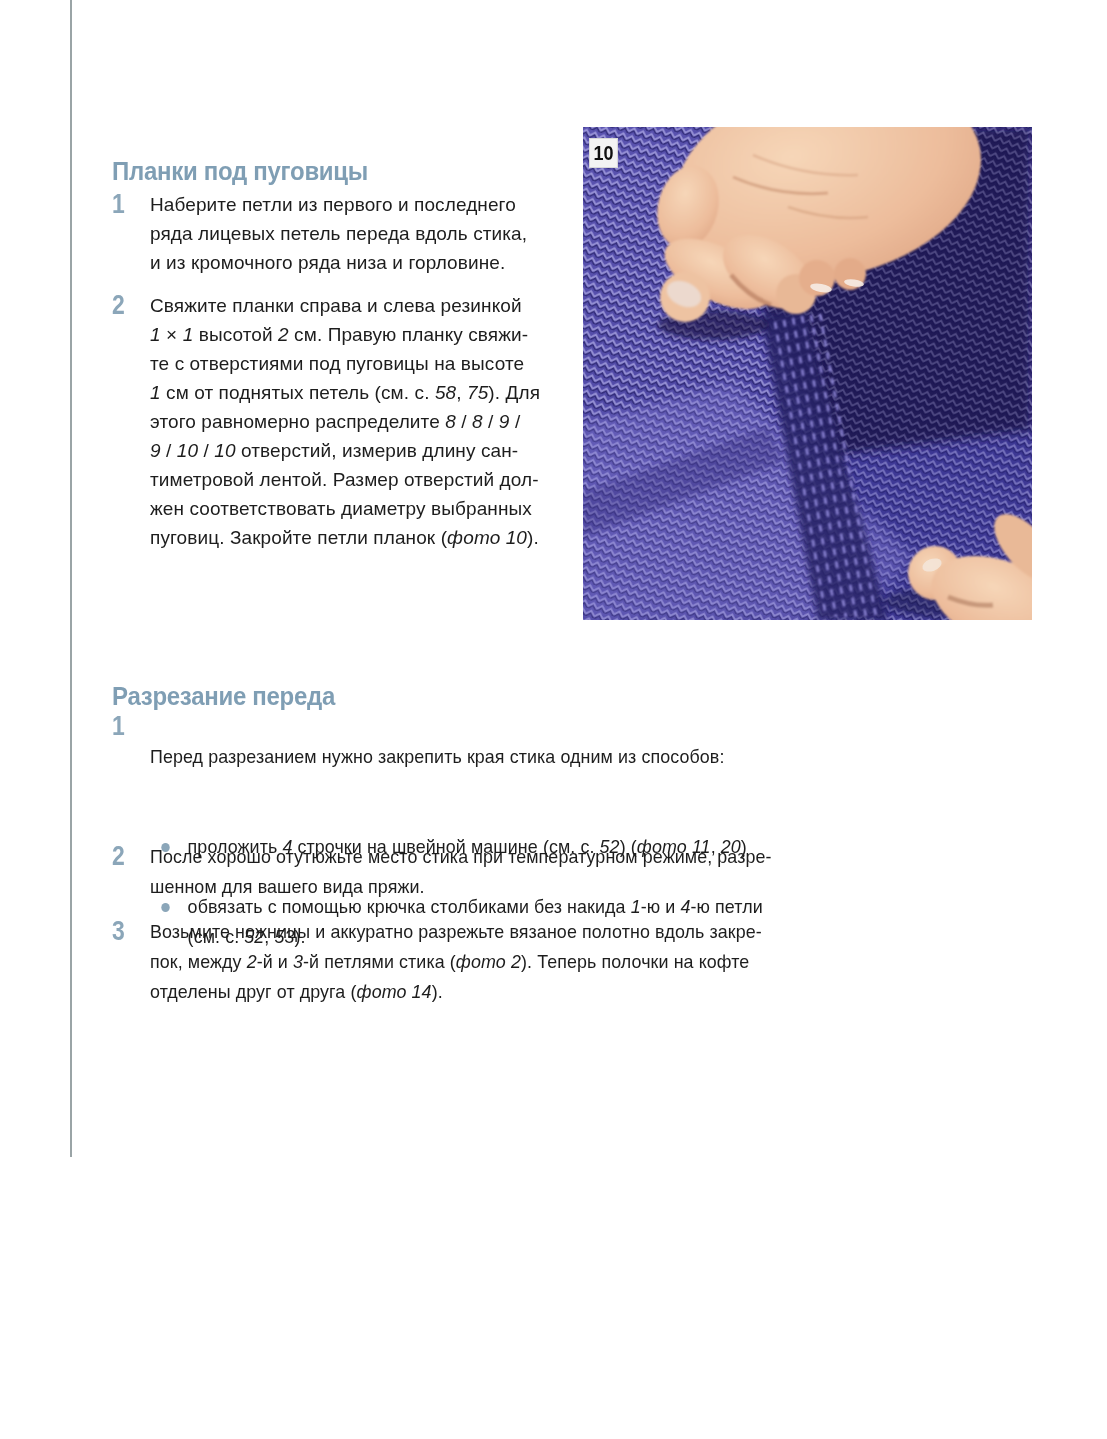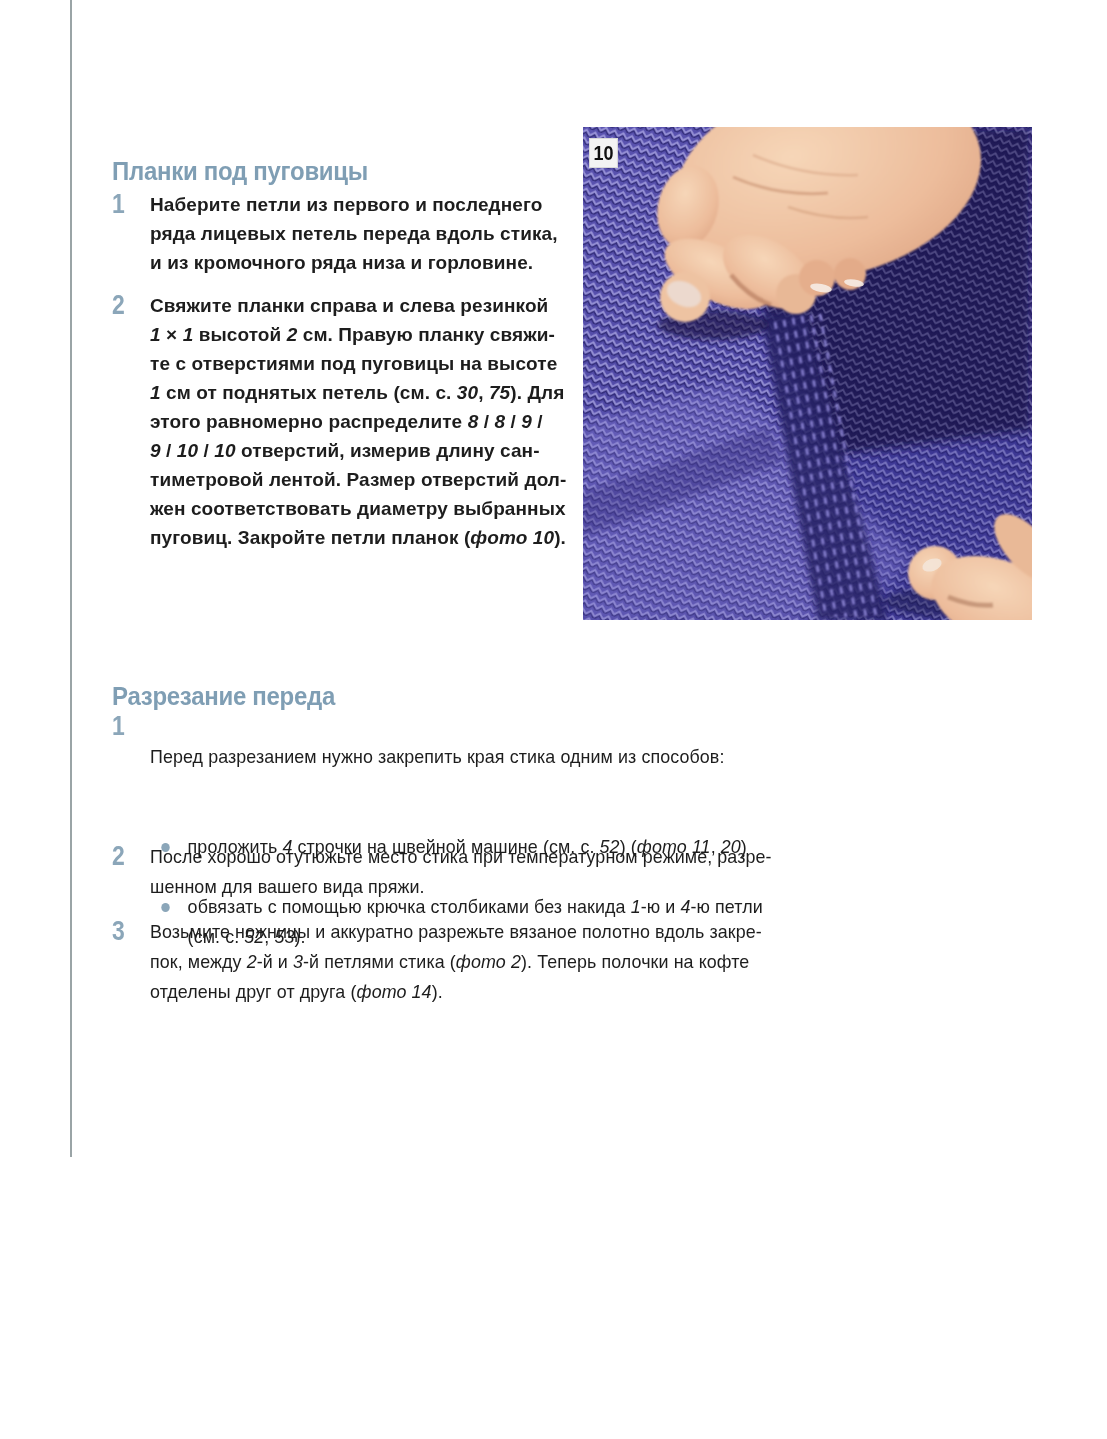--- a/index.html
+++ b/index.html
@@ -12,21 +12,21 @@
     letter-spacing:-0.3px;color:var(--accent,#7f9eb4);transform:scaleX(0.96);transform-origin:0 0;}
   #title-1{top:136px;}
   #title-2{top:661px;}
 
   .step{position:absolute;left:112px;display:flex;align-items:flex-start;}
   .step-num{width:38px;flex:0 0 38px;font-size:27px;font-weight:bold;line-height:29px;
     color:var(--accent_light,#8ba6b9);transform:scaleX(0.85);transform-origin:0 0;}
   .step-text{font-size:19px;line-height:29px;letter-spacing:0.1px;white-space:pre-line;color:var(--text,#1d1d1d);}
 
   #s1-step1{top:190px;} #s1-step2{top:291px;}
-  #s1-step1 .step-text, #s1-step2 .step-text{width:470px;font-weight:bold;}
+  #s1-step1 .step-text, #s1-step2 .step-text{width:470px;}
 
   #s2-step1{top:712px;} #s2-step2{top:842px;} #s2-step3{top:917px;}
   .cond .step-text{width:850px;line-height:30px;transform:scaleX(0.94);transform-origin:0 0;}
 
   .bullets{margin:0;padding:0;list-style:none;}
   .bullet-row{display:flex;align-items:flex-start;}
   .bullet-dot{flex:0 0 9px;width:9px;height:9px;border-radius:50%;
     background:var(--accent_light,#8ba6b9);margin:11px 19px 0 12px;}
   .bullet-text{font-size:19px;line-height:30px;white-space:pre-line;}
 
@@ -57,21 +57,21 @@
     <div class="step-text">Наберите петли из первого и последнего
 ряда лицевых петель переда вдоль стика,
 и из кромочного ряда низа и горловине.</div>
   </div>
 
   <div class="step" id="s1-step2">
     <div class="step-num">2</div>
     <div class="step-text">Свяжите планки справа и слева резинкой
 <i>1</i> × <i>1</i> высотой <i>2</i> см. Правую планку свяжи-
 те с отверстиями под пуговицы на высоте
-<i>1</i> см от поднятых петель (см. с. <i>30</i>, <i>75</i>). Для
+<i>1</i> см от поднятых петель (см. с. <i>58</i>, <i>75</i>). Для
 этого равномерно распределите <i>8</i> / <i>8</i> / <i>9</i> /
 <i>9</i> / <i>10</i> / <i>10</i> отверстий, измерив длину сан-
 тиметровой лентой. Размер отверстий дол-
 жен соответствовать диаметру выбранных
 пуговиц. Закройте петли планок (<i>фото</i> <i>10</i>).</div>
   </div>
 
   <div class="photo">
     <svg viewBox="0 0 449 493" width="449" height="493">
       <defs>

